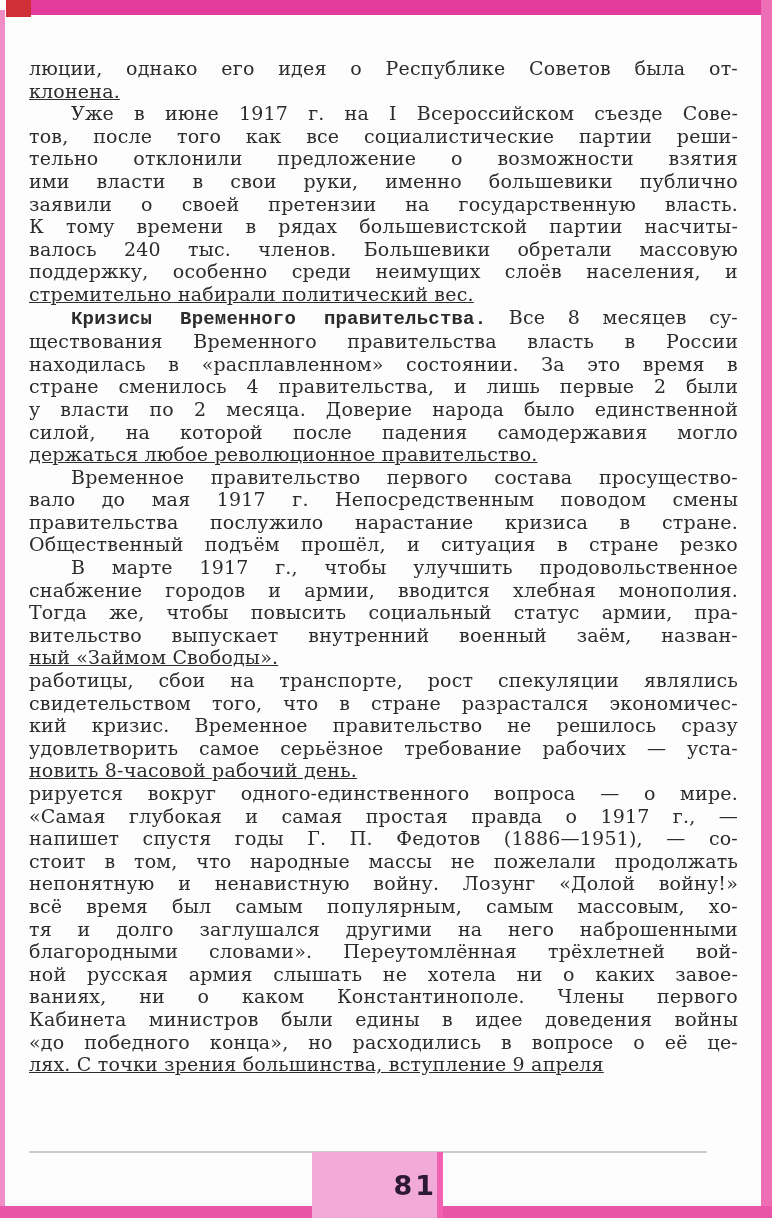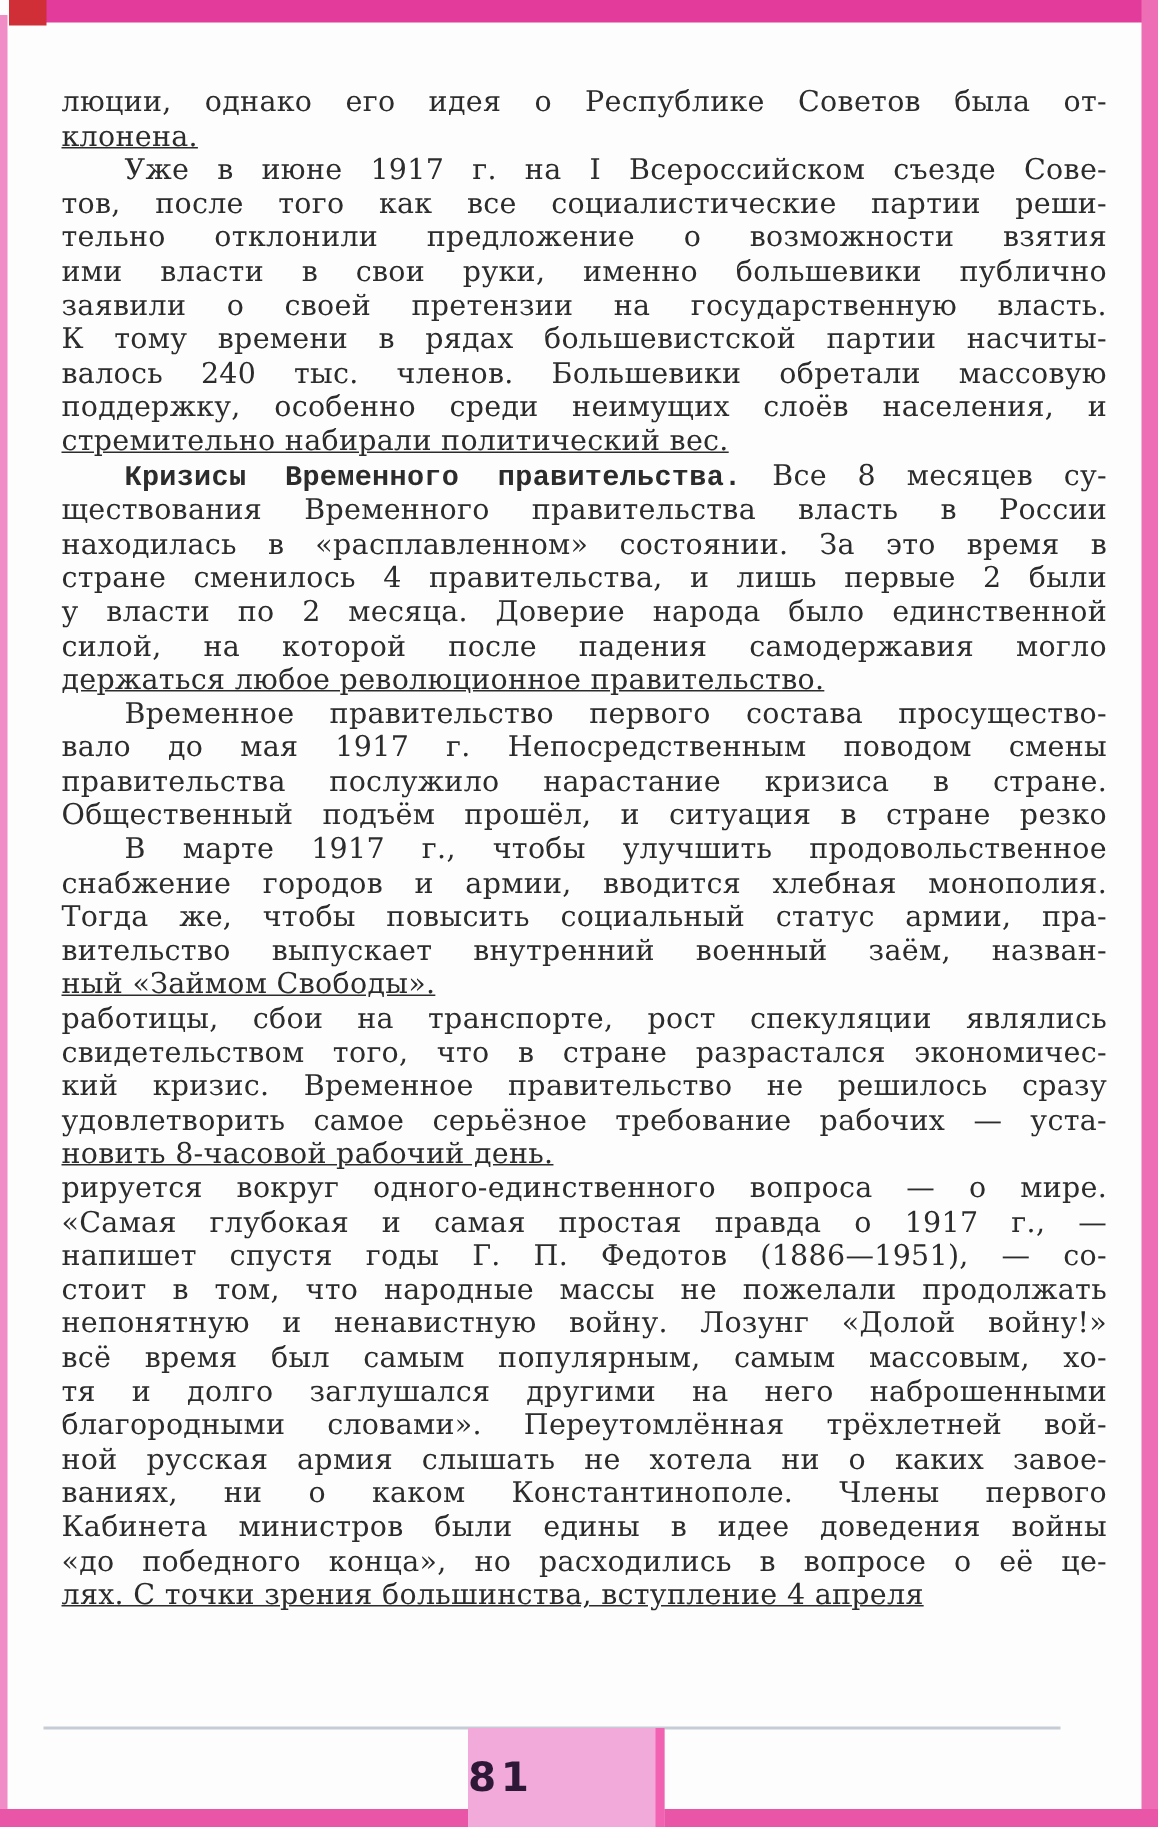--- a/index.html
+++ b/index.html
@@ -17,35 +17,35 @@
   .frame-left   { position: absolute; left: 0; top: 10px; width: 5px; height: 1200px; background: var(--edge-left-pink); }
   .frame-right  { position: absolute; right: 0; top: 0; width: 11px; height: 1218px; background: var(--edge-right-pink); }
   .frame-bottom { position: absolute; left: 0; bottom: 0; width: 772px; height: 12px; background: var(--edge-bottom-pink); }
 
   .text-block {
     position: absolute; left: 29px; top: 57px; width: 709px;
     font-size: 19px; line-height: 22.6px;
     color: var(--body-text);
     letter-spacing: 0.2px;
   }
-  .line { text-align: justify; text-align-last: justify; margin-left: 12px; }
+  .line { text-align: justify; text-align-last: justify; }
   .line.last { text-align-last: left; text-decoration: underline; }
   .line.indent { text-indent: 42px; }
   .line b { font-weight: bold; font-family: Liberation Mono, monospace; }
 
   .footer-rule {
     position: absolute; left: 29px; top: 1151px; width: 678px; height: 2px;
     background: var(--footer-rule);
   }
   .page-number-box {
     position: absolute; left: 312px; top: 1152px; width: 131px; height: 66px;
     background: var(--box-fill);
     border-right: 6px solid var(--box-edge);
     box-sizing: border-box;
-    display: flex; align-items: center; justify-content: flex-start;
+    display: flex; align-items: center; justify-content: flex-end;
   }
   .page-number {
     font-family: "DejaVu Sans", "Liberation Sans", sans-serif;
     font-weight: bold; font-size: 27px;
     color: var(--box-text);
     letter-spacing: 3px;
   }
 </style>
 </head>
 <body>
@@ -95,20 +95,20 @@
       <div class="line">напишет спустя годы Г. П. Федотов (1886—1951), — со-</div>
       <div class="line">стоит в том, что народные массы не пожелали продолжать</div>
       <div class="line">непонятную и ненавистную войну. Лозунг «Долой войну!»</div>
       <div class="line">всё время был самым популярным, самым массовым, хо-</div>
       <div class="line">тя и долго заглушался другими на него наброшенными</div>
       <div class="line">благородными словами». Переутомлённая трёхлетней вой-</div>
       <div class="line">ной русская армия слышать не хотела ни о каких завое-</div>
       <div class="line">ваниях, ни о каком Константинополе. Члены первого</div>
       <div class="line">Кабинета министров были едины в идее доведения войны</div>
       <div class="line">«до победного конца», но расходились в вопросе о её це-</div>
-      <div class="line last">лях. С точки зрения большинства, вступление 4 апреля</div>
+      <div class="line last">лях. С точки зрения большинства, вступление 9 апреля</div>
     </div>
 
   <div class="footer-rule"></div>
   <div class="page-number-box">
     <span class="page-number">81</span>
   </div>
 </div>
 
 </body></html>

